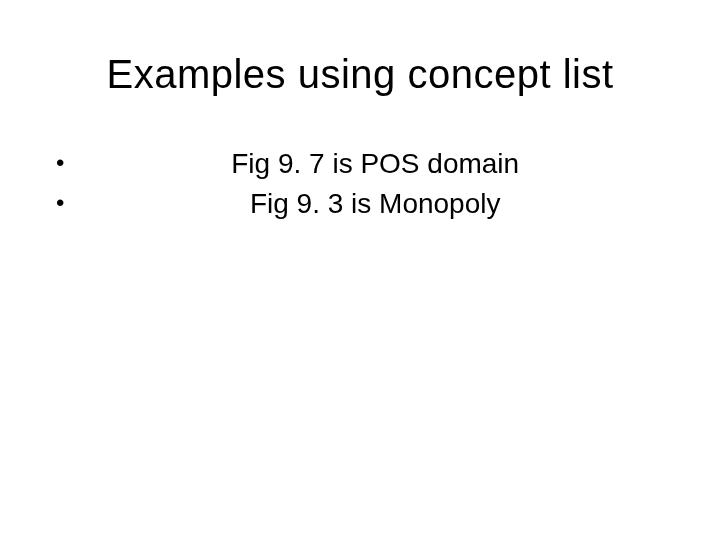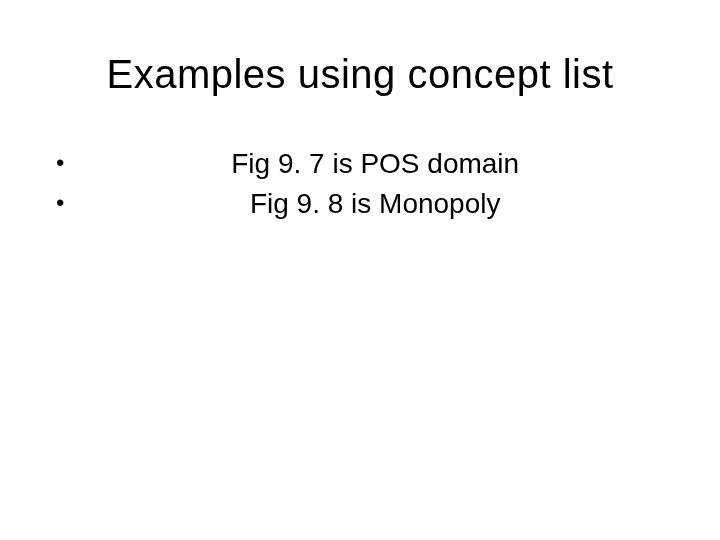--- a/index.html
+++ b/index.html
@@ -54,16 +54,16 @@
 
 <div class="slide">
   <h1 class="title">Examples using concept list</h1>
   <div class="content">
     <div class="bullet-item">
       <span class="bullet">•</span>
       <span class="bullet-text">Fig 9. 7 is POS domain</span>
     </div>
     <div class="bullet-item">
       <span class="bullet">•</span>
-      <span class="bullet-text">Fig 9. 8 is Monopoly</span>
+      <span class="bullet-text">Fig 9. 3 is Monopoly</span>
     </div>
   </div>
 </div>
 
 </body></html>

